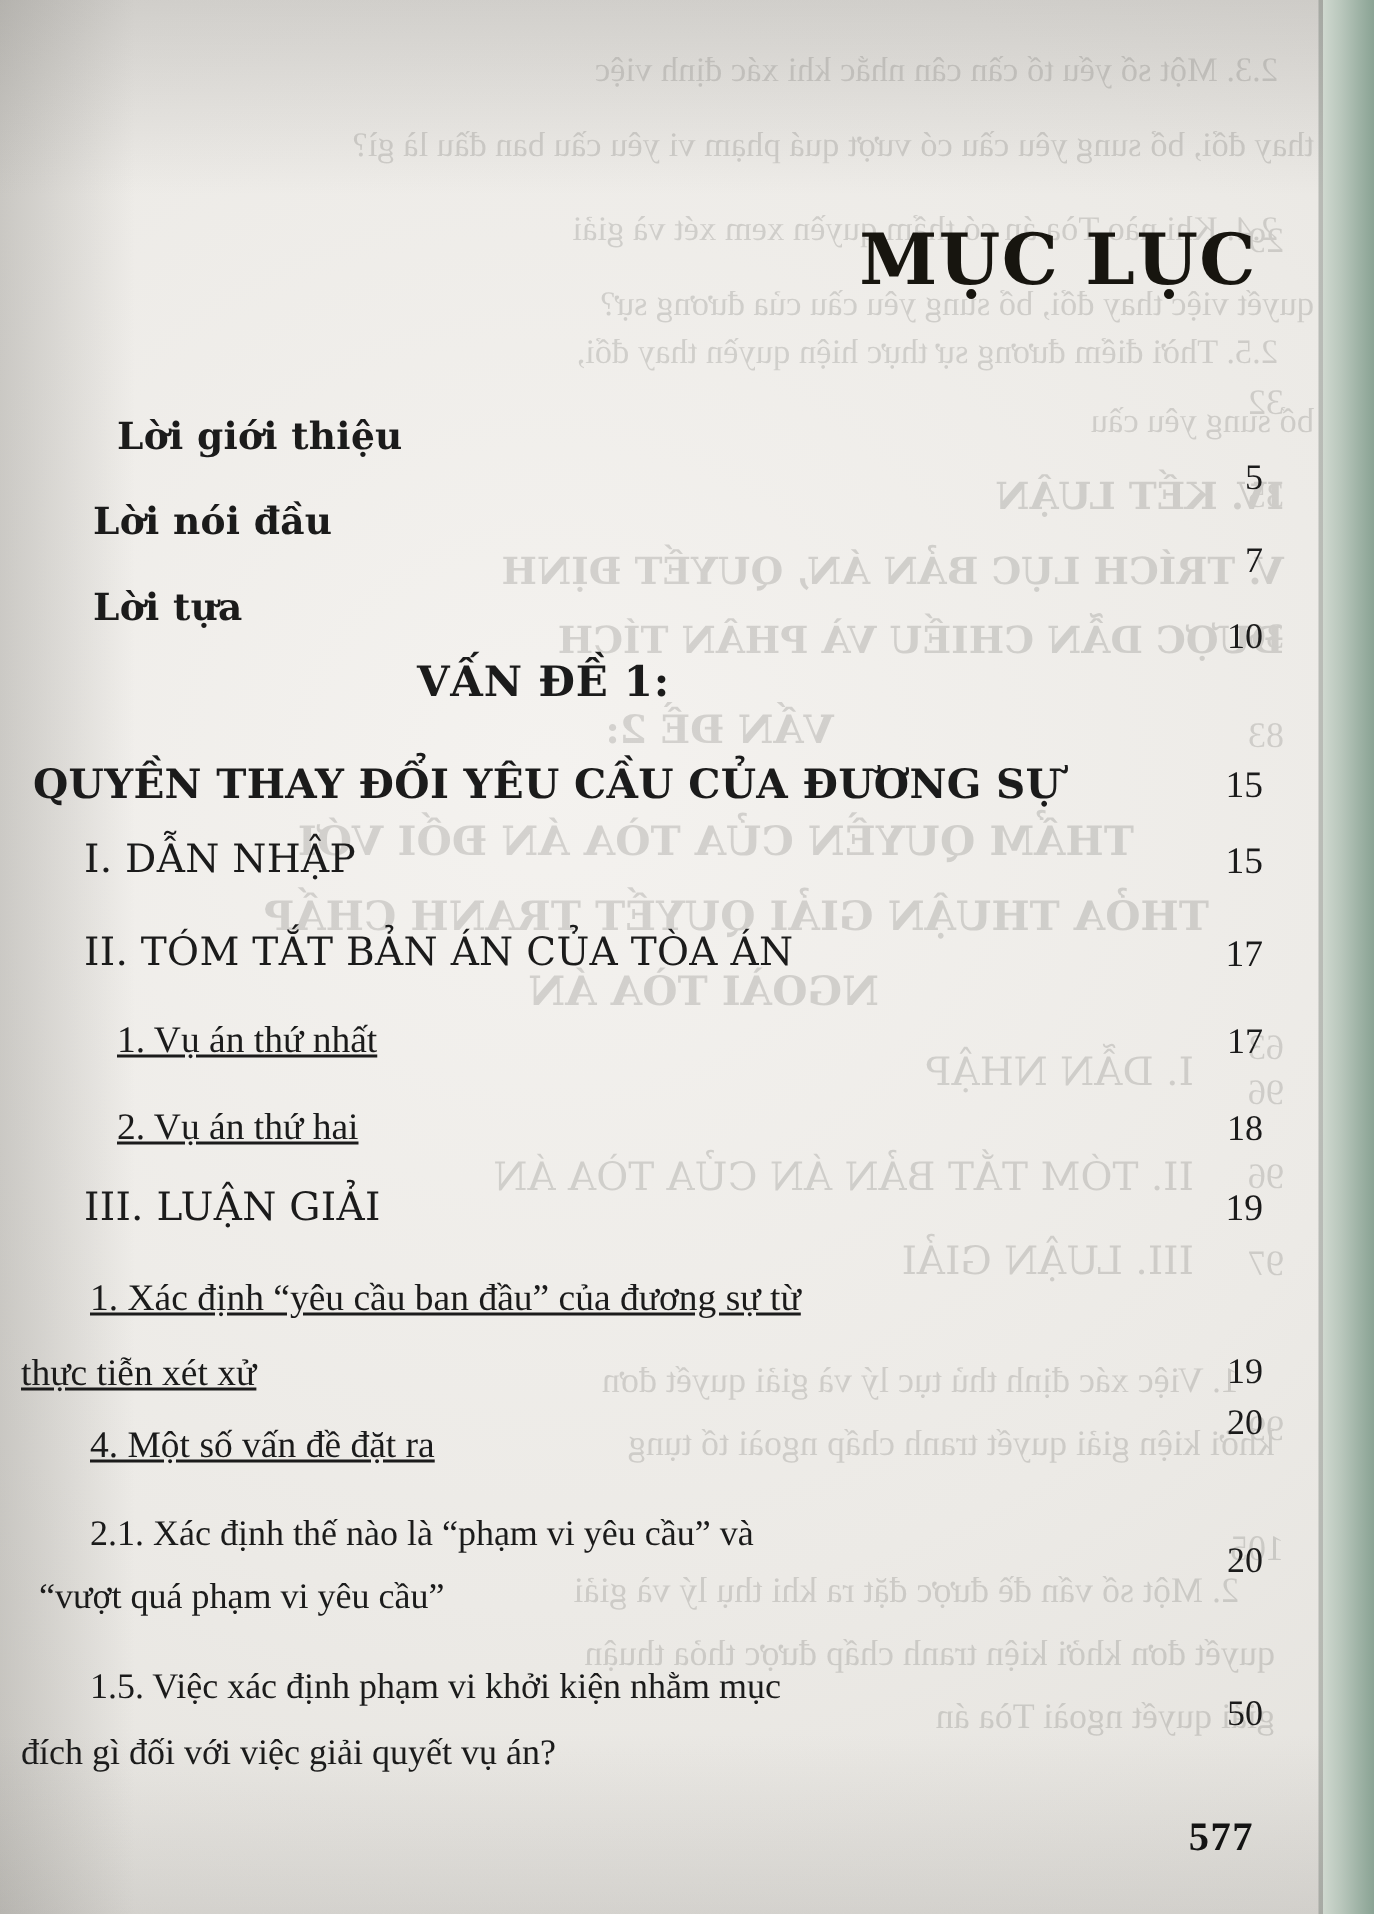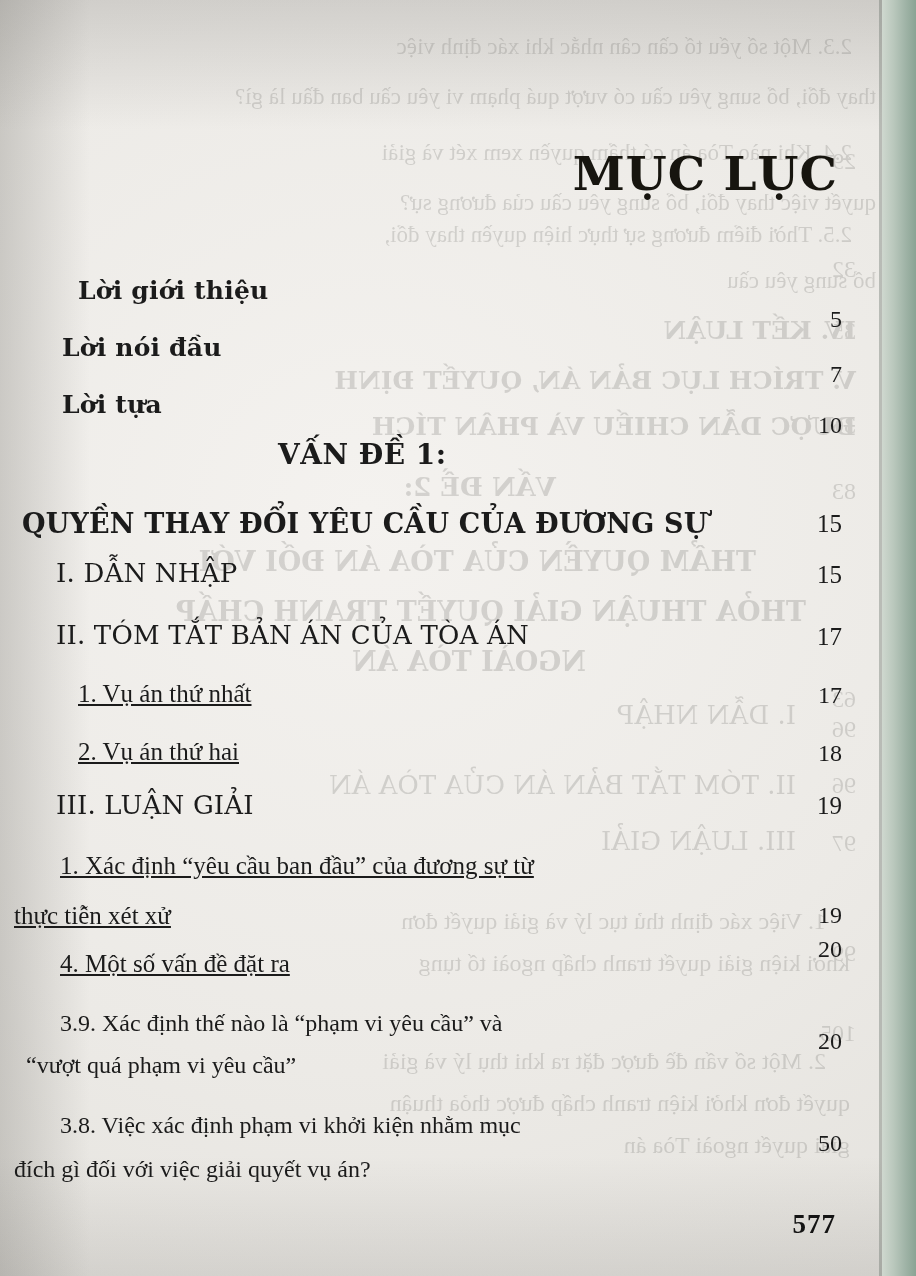--- a/index.html
+++ b/index.html
@@ -266,27 +266,27 @@
       <span class="wrap2 lv-sub" style="left:14px; top:50px;">thực tiễn xét xử</span>
       <span class="pnum pnum-sm" style="top:50px;">19</span>
     </div>
 
     <div class="row" style="top:950px;">
       <span class="label lv-sub" style="left:60px;">4. Một số vấn đề đặt ra</span>
       <span class="pnum pnum-sm" style="top:-14px;">20</span>
     </div>
 
     <div class="row" style="top:1010px;">
-      <span class="label lv-sub2" style="left:60px;">3.9. Xác định thế nào là “phạm vi yêu cầu” và</span>
+      <span class="label lv-sub2" style="left:60px;">2.1. Xác định thế nào là “phạm vi yêu cầu” và</span>
       <span class="wrap2 lv-sub2" style="left:14px; top:42px;margin-left:12px;">“vượt quá phạm vi yêu cầu”</span>
       <span class="pnum pnum-sm" style="top:18px;">20</span>
     </div>
 
     <div class="row" style="top:1112px;">
-      <span class="label lv-sub2" style="left:60px;">3.8. Việc xác định phạm vi khởi kiện nhằm mục</span>
+      <span class="label lv-sub2" style="left:60px;">1.5. Việc xác định phạm vi khởi kiện nhằm mục</span>
       <span class="wrap2 lv-sub2" style="left:14px; top:44px;">đích gì đối với việc giải quyết vụ án?</span>
       <span class="pnum pnum-sm" style="top:18px;">50</span>
     </div>
 
     <div class="folio">577</div>
   </div>
 
   <div class="book-edge-line"></div>
   <div class="book-edge"></div>
 </div>

